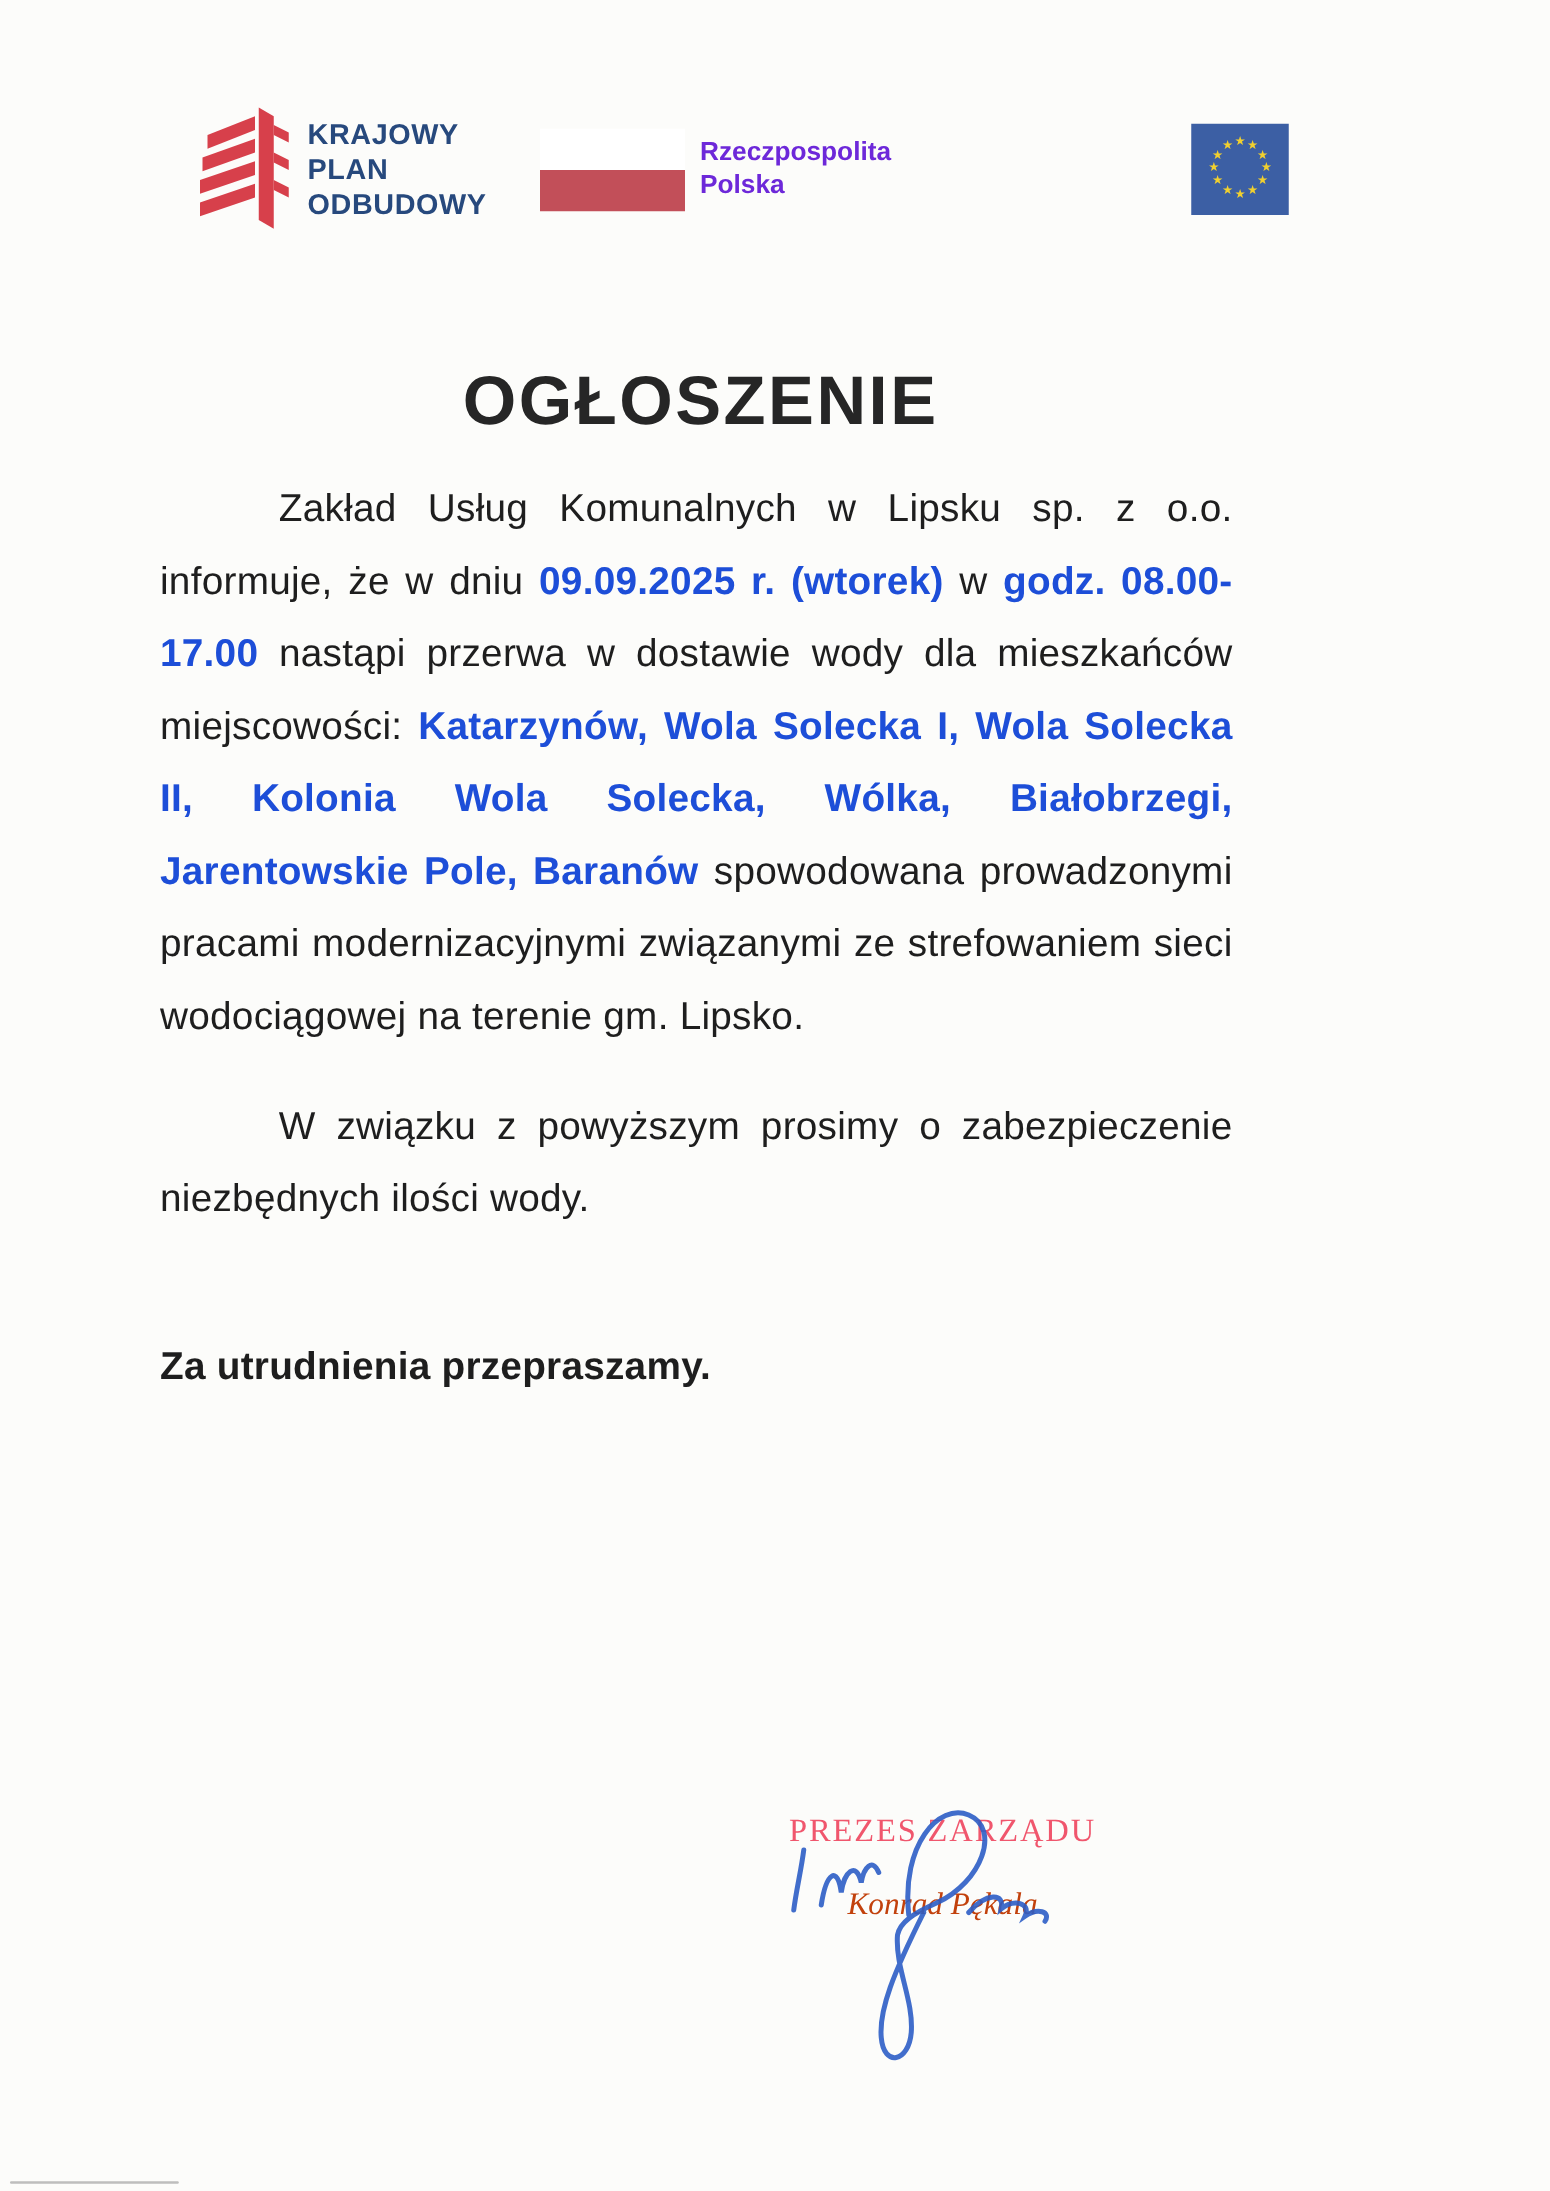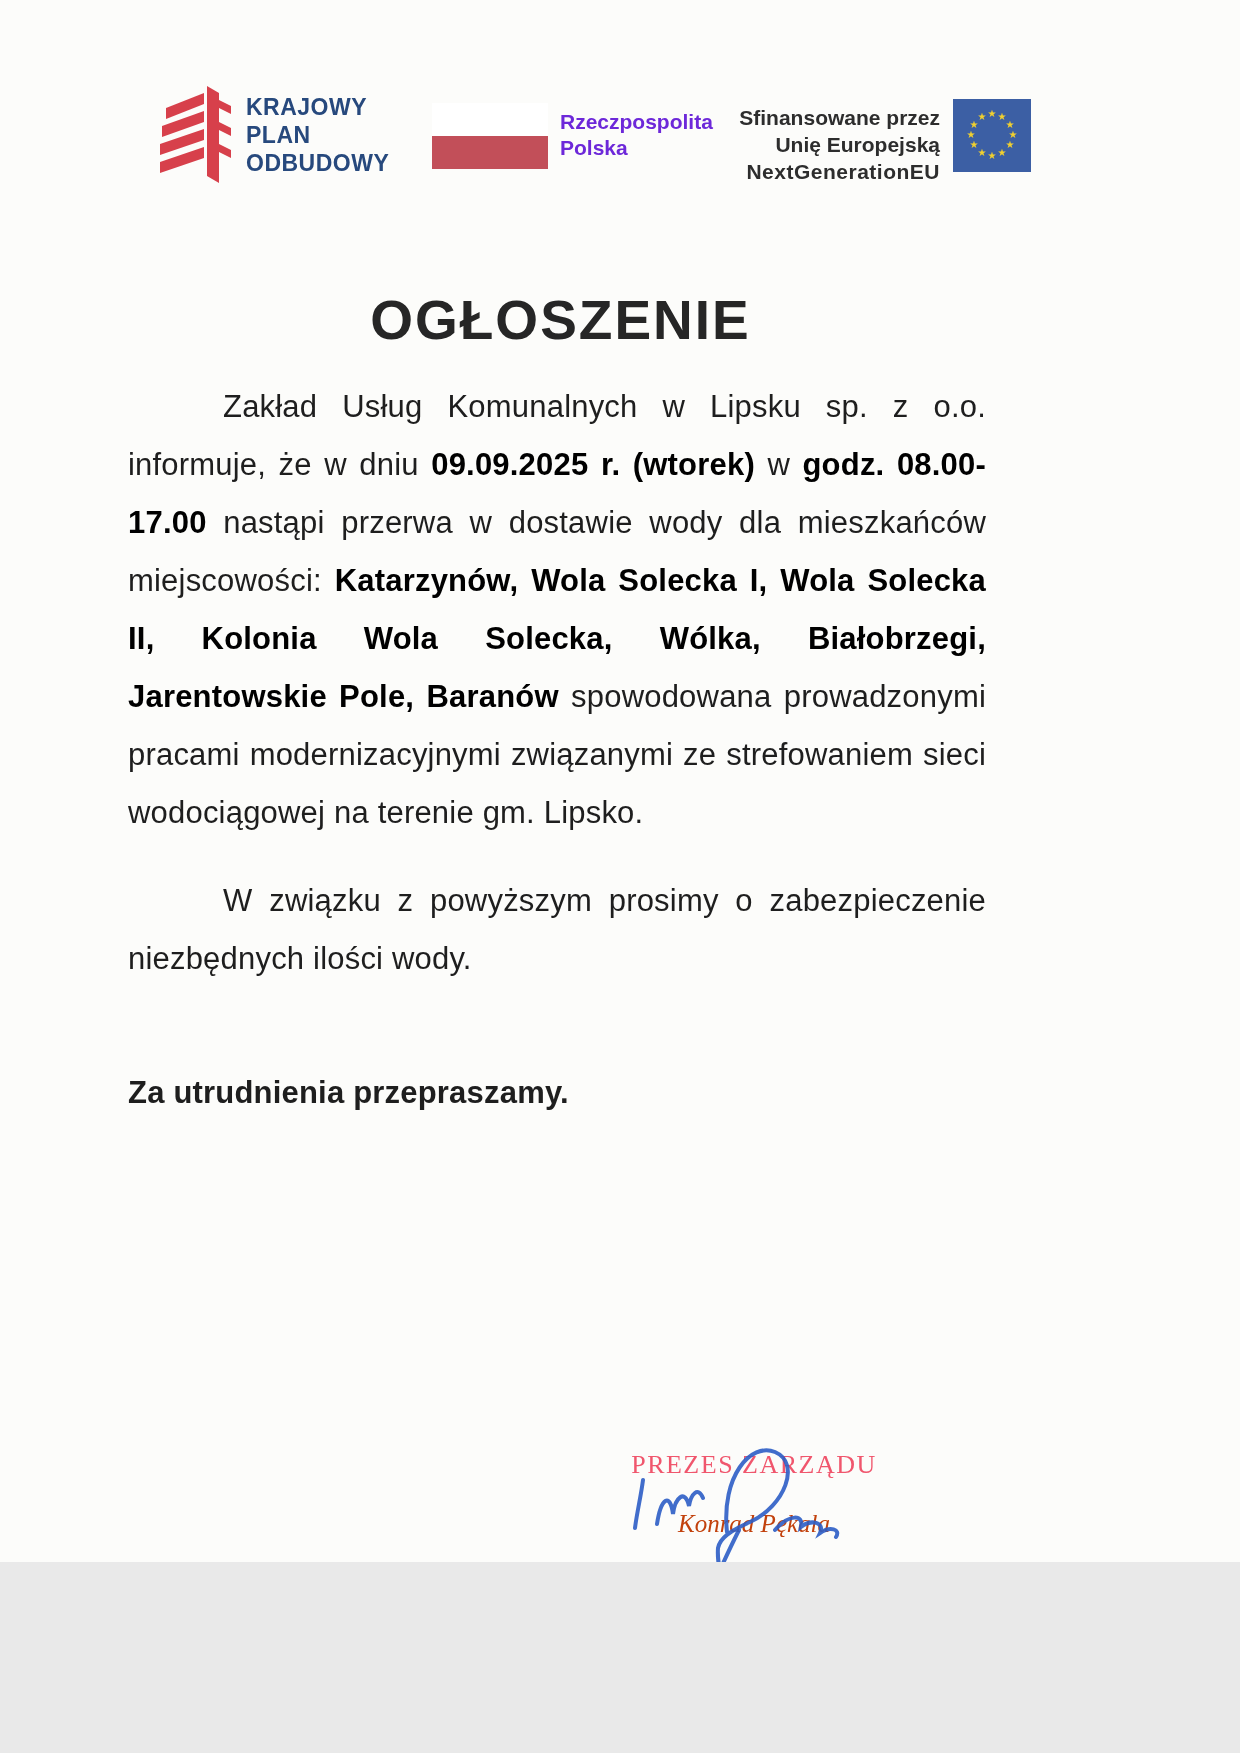--- a/index.html
+++ b/index.html
@@ -1,19 +1,19 @@
 <!DOCTYPE html>
 <html lang="pl"><head>
 <meta charset="utf-8">
 <style>
   html,body{margin:0;padding:0;}
   body{background:#e9e9e9;}
   .page{
     position:relative;
-    width:1240px;height:1562px;
+    width:1240px;height:1753px;
     margin:0 auto;
     background:#fcfcfa;
     overflow:hidden;
     font-family:"Liberation Sans",sans-serif;
     color:#1e1e1e;
   }
 
   
   .kpo-logo{position:absolute;left:152px;top:84px;display:flex;align-items:center;}
   .kpo-icon{width:86px;height:102px;}
@@ -39,21 +39,21 @@
   
   .dateline{position:absolute;left:128px;top:244px;width:845px;text-align:right;font-size:21px;color:#333;}
   .doc-title{position:absolute;left:128px;top:288px;width:865px;text-align:center;font-size:55px;font-weight:bold;letter-spacing:2px;color:#262626;}
 
   
   .body-text{position:absolute;left:128px;top:378px;width:858px;}
   .body-text p{margin:0;font-size:31px;line-height:58px;text-align:justify;color:#1e1e1e;letter-spacing:0.2px;}
   .body-text p.indent{text-indent:95px;}
   .body-text .gap1{margin-top:30px;}
   .body-text .gap2{margin-top:76px;text-align:left;font-weight:bold;}
-  .body-text b{font-weight:bold;color:#000000;}
+  .body-text b{font-weight:bold;color:#1d4ed8;}
 
   
   .sig-block{position:absolute;left:544px;top:1450px;width:420px;text-align:center;}
   .sig-role{font-family:"Liberation Serif",serif;font-size:26px;letter-spacing:1.5px;color:#f0566d;}
   .sig-name{font-family:"Liberation Serif",serif;font-style:italic;font-size:25px;color:#c2410c;margin-top:30px;}
   .sig-ink{position:absolute;left:585px;top:1432px;pointer-events:none;}
 
   .scan-edge{position:absolute;left:8px;top:1745px;width:135px;height:2px;background:#8a8a8a;opacity:0.55;border-radius:1px;}
 </style>
 </head>
@@ -84,25 +84,20 @@
   <div class="flag-pl">
     <div class="white"></div>
     <div class="red"></div>
   </div>
 
   <div class="poland-text">
     <div>Rzeczpospolita</div>
     <div>Polska</div>
   </div>
 
-  <div class="eu-text">
-    <div>Sfinansowane przez</div>
-    <div>Unię Europejską</div>
-    <div class="bold">NextGenerationEU</div>
-  </div>
 
   <div class="eu-flag">
     <span class="star" style="left:39px;top:15px">★</span>
     <span class="star" style="left:49px;top:18px">★</span>
     <span class="star" style="left:57px;top:26px">★</span>
     <span class="star" style="left:60px;top:36px">★</span>
     <span class="star" style="left:57px;top:46px">★</span>
     <span class="star" style="left:49px;top:54px">★</span>
     <span class="star" style="left:39px;top:57px">★</span>
     <span class="star" style="left:29px;top:54px">★</span>

